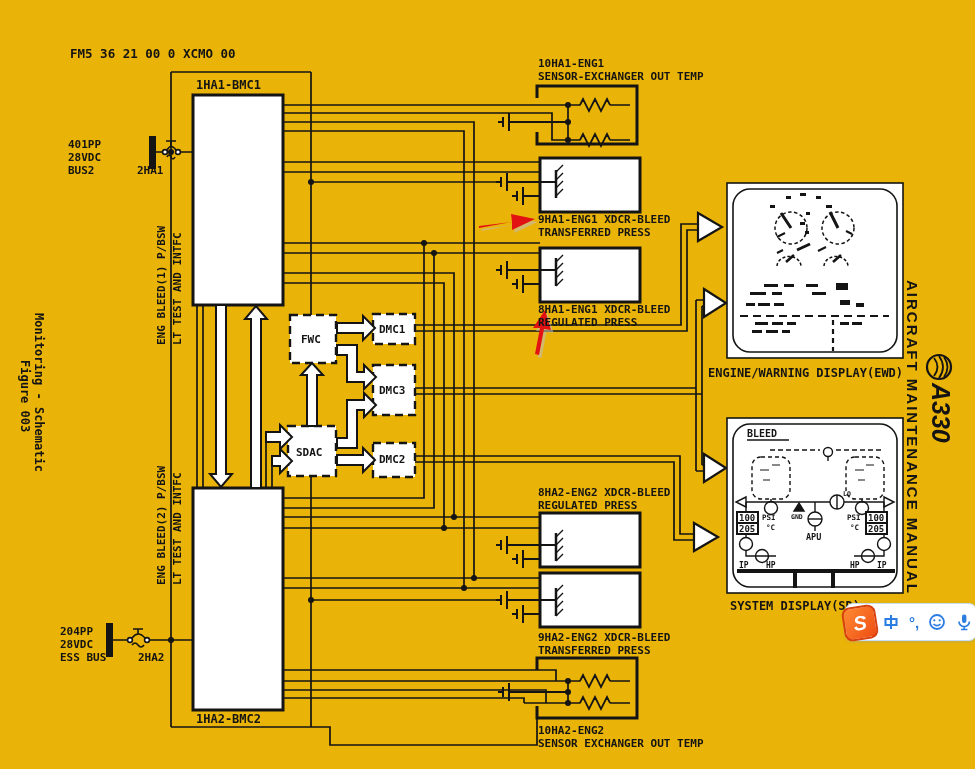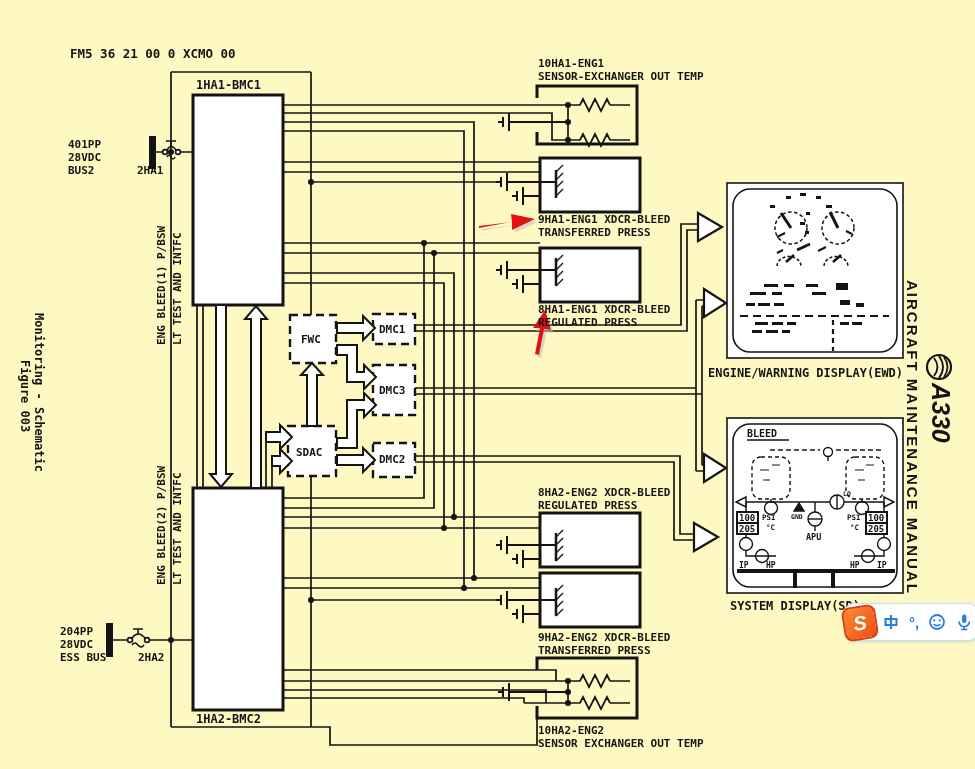--- a/index.html
+++ b/index.html
@@ -1,16 +1,16 @@
 <!DOCTYPE html>
 <html><head>
 <meta charset="utf-8">
 <style>
   html,body{margin:0;padding:0;background:#fff;}
-  .stage{position:relative;width:975px;height:769px;background:#fef9c3;overflow:hidden;
+  .stage{position:relative;width:975px;height:769px;background:#eab308;overflow:hidden;
          font-family:"DejaVu Sans Mono",monospace;}
   svg text{font-family:"DejaVu Sans Mono",monospace;font-weight:bold;fill:#141414;}
   svg text.sans{font-family:"Liberation Sans",sans-serif;}
   .ime{position:absolute;left:845px;top:603px;width:130px;height:36px;background:#fff;
        border:1px solid #c6ddf2;border-radius:8px;box-shadow:0 1px 3px rgba(120,160,200,.35);
        display:flex;align-items:center;}
   .ime-logo{position:absolute;left:-3px;top:2px;width:30px;height:30px;border-radius:8px;
        background:linear-gradient(135deg,#ff8a33,#ee4d12);border:2px solid #d8400f;
        transform:rotate(-9deg);display:flex;align-items:center;justify-content:center;}
   .ime-logo span{color:#fff;font-family:"Liberation Sans",sans-serif;font-weight:bold;

